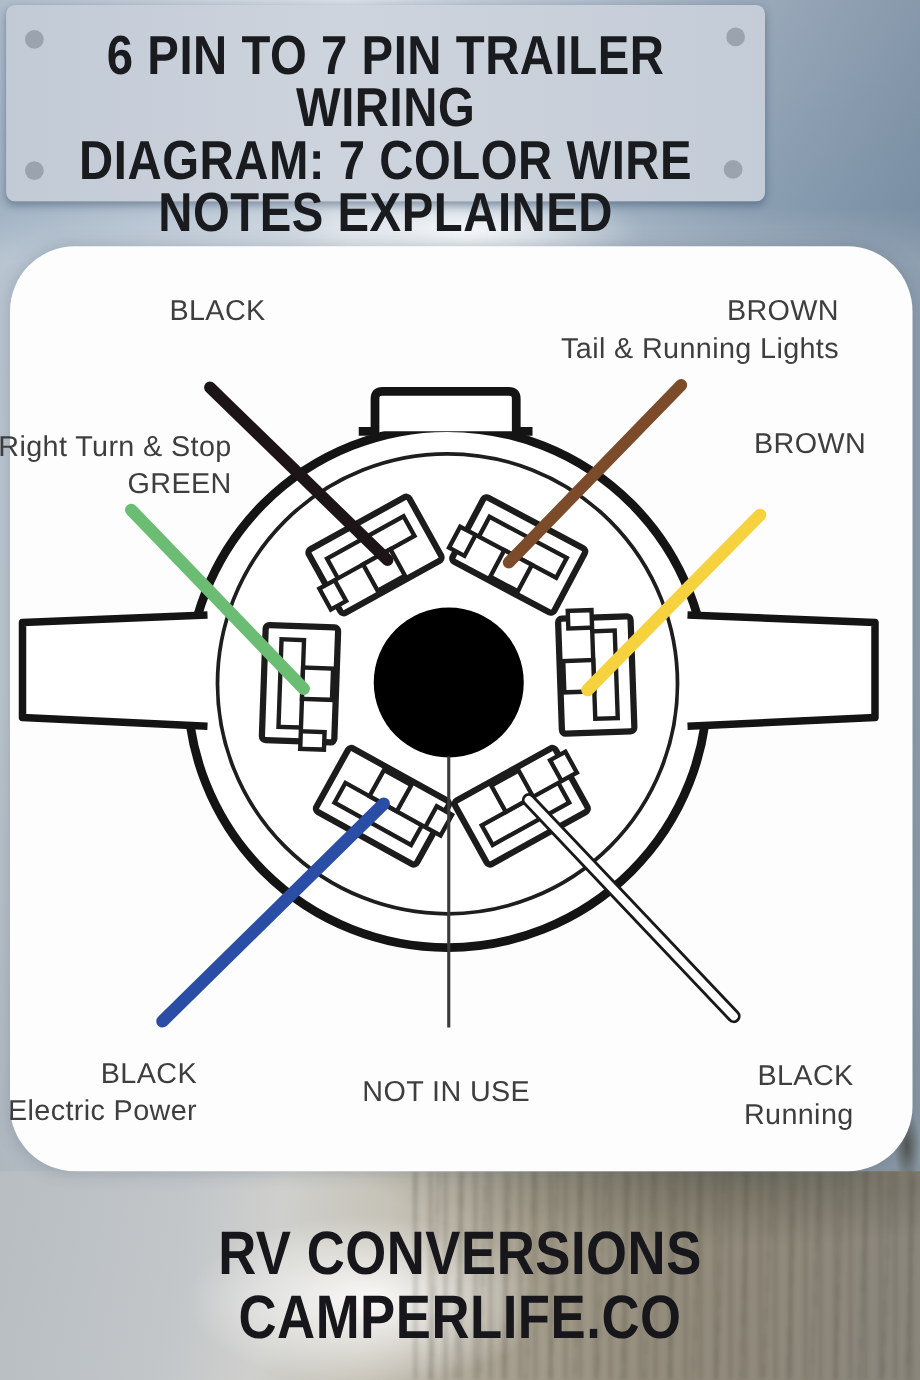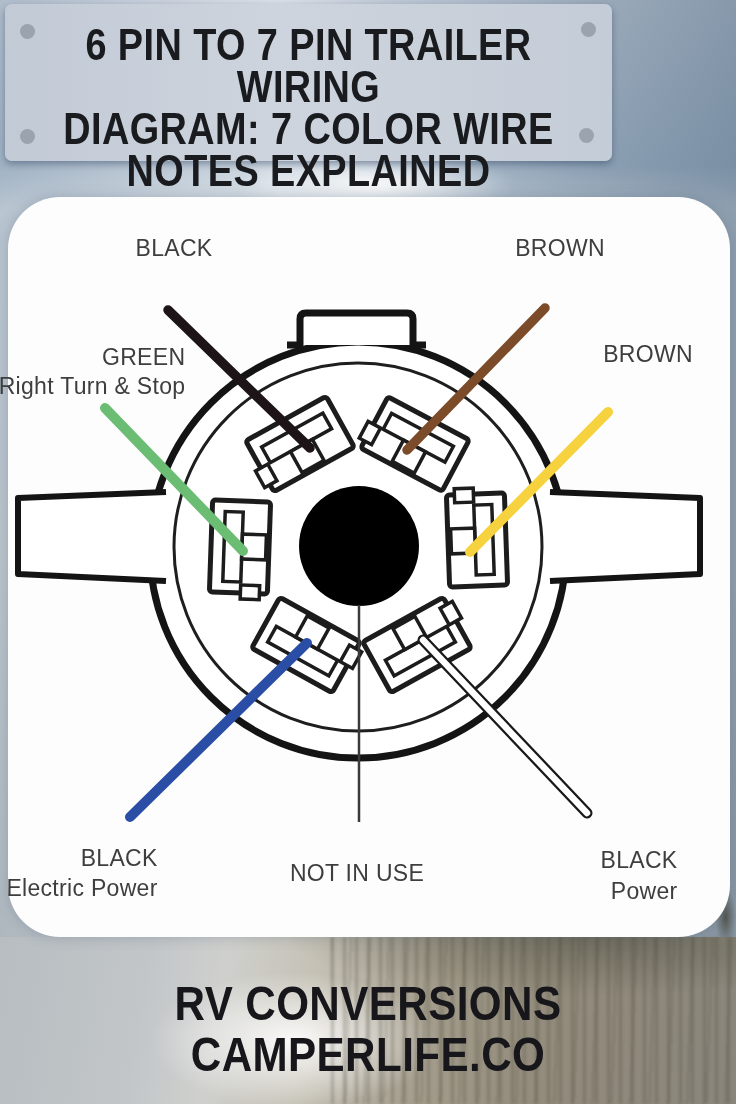--- a/index.html
+++ b/index.html
@@ -114,35 +114,36 @@
       <line x1="299" y1="446" x2="122" y2="620" stroke-width="10" stroke-linecap="round" stroke="#2a4da6"></line>
       <line x1="415" y1="443" x2="579" y2="616" stroke="#191919" stroke-width="11" stroke-linecap="round"></line>
       <line x1="415" y1="443" x2="579" y2="616" stroke-width="6.5" stroke-linecap="round" stroke="#ffffff"></line>
     </svg>
 
     <div class="lbl" style="left:166px;top:36px">
       <div>BLACK</div>
     </div>
     <div class="lbl" style="left:552px;top:36px">
       <div>BROWN</div>
+      <div>Tail &amp; Running Lights</div>
     </div>
     <div class="lbl" style="left:84px;top:146px;line-height:29px">
+      <div>Right Turn &amp; Stop</div>
       <div>GREEN</div>
-      <div>Right Turn &amp; Stop</div>
     </div>
     <div class="lbl" style="left:640px;top:143px;line-height:29px">
       <div>BROWN</div>
     </div>
     <div class="lbl" style="left:74px;top:646px">
       <div>BLACK</div>
       <div>Electric Power</div>
     </div>
     <div class="lbl" style="left:631px;top:648px;line-height:31px">
       <div>BLACK</div>
-      <div>Power</div>
+      <div>Running</div>
     </div>
     <div class="lbl" style="left:349px;top:661px">NOT IN USE</div>
   </div>
 
   <div class="footer-text">
     <div>RV CONVERSIONS</div>
     <div>CAMPERLIFE.CO</div>
   </div>
 
 </div>

